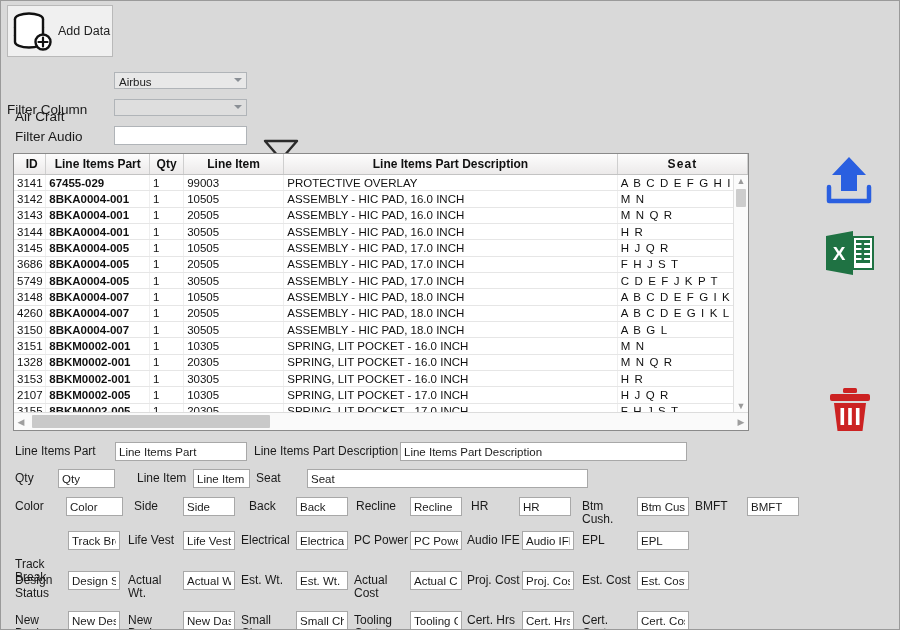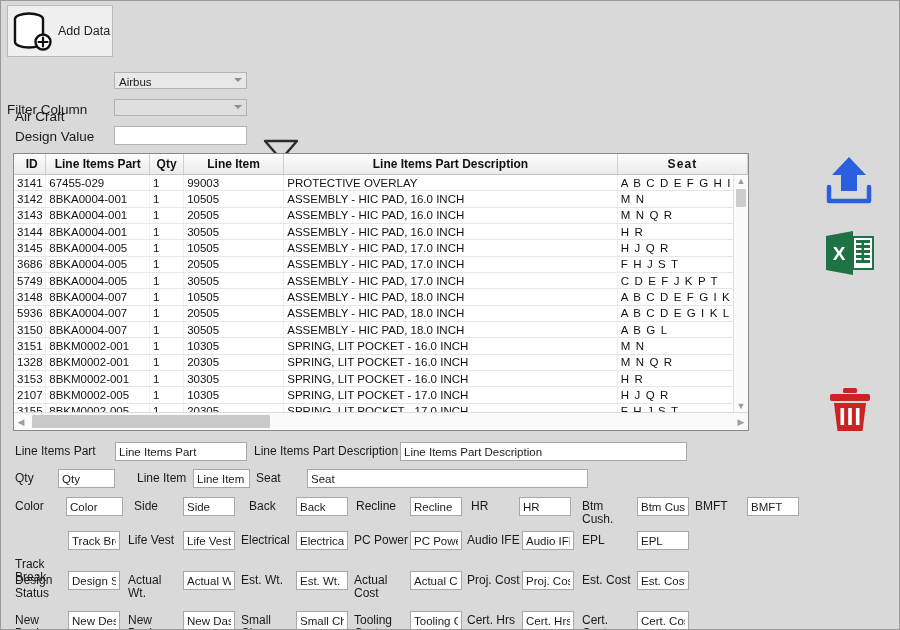--- a/index.html
+++ b/index.html
@@ -98,21 +98,21 @@
   .grow { display: flex; height: 16.35px; border-bottom: 1px solid #e6e6e6; box-sizing: border-box; }
   .grow .cell {
     font-size: 11.5px; color: #111;
     display: flex; align-items: center;
     border-right: 1px solid #efefef;
     box-sizing: border-box;
     padding-left: 3px;
     overflow: hidden; white-space: nowrap;
   }
   .c-id    { width: 34px; justify-content: flex-start; padding-left: 4px;}
-  .c-part  { width: 110px; }
+  .c-part  { width: 110px; font-weight: bold; }
   .c-qty   { width: 36px; }
   .c-item  { width: 106px; }
   .c-desc  { width: 354px; }
   .c-seat  { width: 138px; letter-spacing: 1.1px; }
   #grid-header .c-id{width:34px}#grid-header .c-part{width:110px}
   #grid-header .c-qty{width:36px}#grid-header .c-item{width:106px}
   #grid-header .c-desc{width:354px}#grid-header .c-seat{width:138px}
 
   
   #grid-vscroll {
@@ -189,21 +189,21 @@
     <span>Airbus</span>
     <span class="caret"></span>
   </div>
 
   <span class="flabel" style="left:6px; top:39px;">Filter Column</span>
   <div class="fctl combo empty" style="left:113px; top:36px; width:133px;">
     <span></span>
     <span class="caret"></span>
   </div>
 
-  <span class="flabel" style="left:14px; top:66px;">Design Value</span>
+  <span class="flabel" style="left:14px; top:66px;">Filter Audio</span>
   <input class="fctl" style="left: 113px; top: 63px; width: 133px;" value="">
 
   <span id="funnel-icon">
     <svg viewBox="0 0 44 44" width="44" height="44">
       <path d="M6 8 H38 L25 23 V37 L19 32 V23 Z" fill="none" stroke="#2b2b2b" stroke-width="2.4" stroke-linejoin="round"></path>
     </svg>
   </span>
 </div>
 
 <div id="grid">
@@ -274,21 +274,21 @@
       </div>
       <div class="grow">
         <div class="cell c-id">3148</div>
         <div class="cell c-part">8BKA0004-007</div>
         <div class="cell c-qty">1</div>
         <div class="cell c-item">10505</div>
         <div class="cell c-desc">ASSEMBLY - HIC PAD, 18.0 INCH</div>
         <div class="cell c-seat">A B C D E F G I K L O P S T</div>
       </div>
       <div class="grow">
-        <div class="cell c-id">5936</div>
+        <div class="cell c-id">4260</div>
         <div class="cell c-part">8BKA0004-007</div>
         <div class="cell c-qty">1</div>
         <div class="cell c-item">20505</div>
         <div class="cell c-desc">ASSEMBLY - HIC PAD, 18.0 INCH</div>
         <div class="cell c-seat">A B C D E G I K L O P</div>
       </div>
       <div class="grow">
         <div class="cell c-id">3150</div>
         <div class="cell c-part">8BKA0004-007</div>
         <div class="cell c-qty">1</div>

